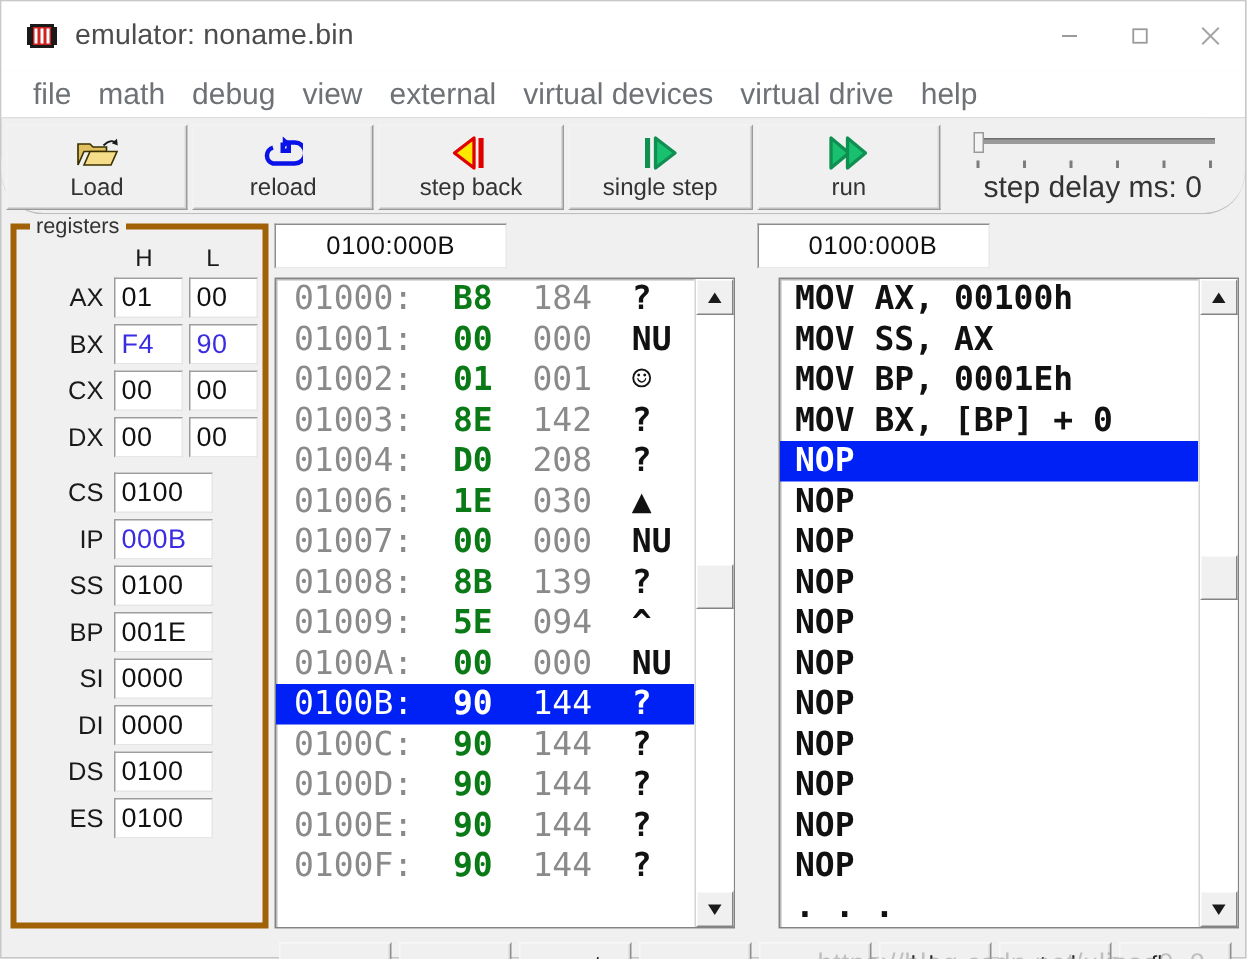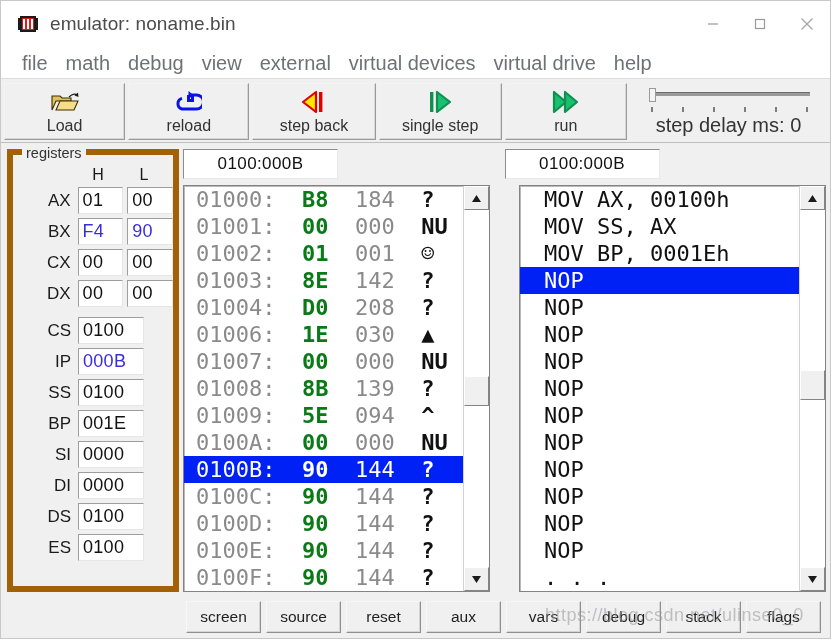--- a/index.html
+++ b/index.html
@@ -55,21 +55,21 @@
     border-bottom:1px solid #dcdcdc;
   }
   .menu-item{
     font-size:20px;color:#6e7276;padding:0 9px;line-height:20px;
   }
   
   .toolbar{
     height:64px;min-height:64px;background:#f0f0f0;
     display:flex;align-items:center;padding:2px 3px 0 3px;
     border-bottom:1px solid #bfbfbf;
-    box-sizing:border-box;gap:3px;
+    box-sizing:border-box;gap:3px;border-radius:28px;
   }
   .tb-btn{
     height:57px;
     background:#f0f0f0;
     border:1px solid #f3f3f3;
     border-right-color:#9a9a9a;border-bottom-color:#9a9a9a;
     box-shadow:inset -1px -1px 0 #d7d7d7;
     display:flex;flex-direction:column;align-items:center;justify-content:center;
     box-sizing:border-box;
   }
@@ -94,21 +94,21 @@
     background:#f4f4f4;border:1px solid #9a9a9a;box-sizing:border-box;
   }
   .slider-ticks{position:absolute;left:4px;right:2px;top:20px;height:5px;display:flex;justify-content:space-between;}
   .slider-ticks i{display:block;width:2px;height:5px;background:#7d7d7d;}
   .delay-lbl{font-size:20px;color:#333;margin-top:3px;}
   
   .body{flex:1;display:flex;position:relative;}
   
   .registers{
     width:172px;margin:6px 4px 4px 6px;
-    border:6px solid #a16207;
+    border:4px solid #a16207;
     position:relative;box-sizing:border-box;
     background:#f0f0f0;
   }
   .registers > legend, .reg-legend{
     position:absolute;left:9px;top:-10px;background:#f0f0f0;
     padding:0 4px;font-size:14.5px;color:#333;
   }
   .reg-hdr{display:flex;margin:11px 0 0 0;padding-left:62px;}
   .reg-hdr span{width:46px;text-align:center;font-size:16px;color:#1a1a1a;}
   .reg-row{display:flex;align-items:center;height:29px;margin-top:2px;}
@@ -154,21 +154,21 @@
   .mem-row, .dis-row{
     height:27px;line-height:27px;white-space:pre;font-size:22px;
   }
   .mem-row{padding-left:12px;letter-spacing:0px;}
   .mem-row .a{color:#8a8a8a;}
   .mem-row .h{color:#0a7a16;font-weight:bold;}
   .mem-row .d{color:#8a8a8a;}
   .mem-row .c{color:#111;font-weight:bold;}
   .mem-row.sel, .dis-row.sel{background:#0021f5;}
   .mem-row.sel .a,.mem-row.sel .h,.mem-row.sel .d,.mem-row.sel .c{color:#ffffff;}
-  .dis-row{padding-left:24px;color:#111;font-weight:normal;}
+  .dis-row{padding-left:10px;color:#111;font-weight:bold;}
   .dis-row.sel{color:#ffffff;}
   
   .vscroll{
     width:26px;background:#ffffff;border-left:1px solid #d3d3d3;
     display:flex;flex-direction:column;box-sizing:border-box;position:relative;
   }
   .sb-btn{
     height:24px;background:#f0f0f0;
     border:1px solid #ffffff;border-right-color:#848484;border-bottom-color:#848484;
     box-sizing:border-box;display:flex;align-items:center;justify-content:center;
@@ -428,20 +428,21 @@
                 </svg>
             </div>
           </div>
         </div>
 
         <div class="listbox">
           <div class="list-content" id="dis-list">
               <div class="dis-row">MOV AX, 00100h</div>
               <div class="dis-row">MOV SS, AX</div>
               <div class="dis-row">MOV BP, 0001Eh</div>
+              <div class="dis-row">MOV BX, [BP] + 0</div>
               <div class="dis-row sel">NOP</div>
               <div class="dis-row">NOP</div>
               <div class="dis-row">NOP</div>
               <div class="dis-row">NOP</div>
               <div class="dis-row">NOP</div>
               <div class="dis-row">NOP</div>
               <div class="dis-row">NOP</div>
               <div class="dis-row">NOP</div>
               <div class="dis-row">NOP</div>
               <div class="dis-row">NOP</div>

